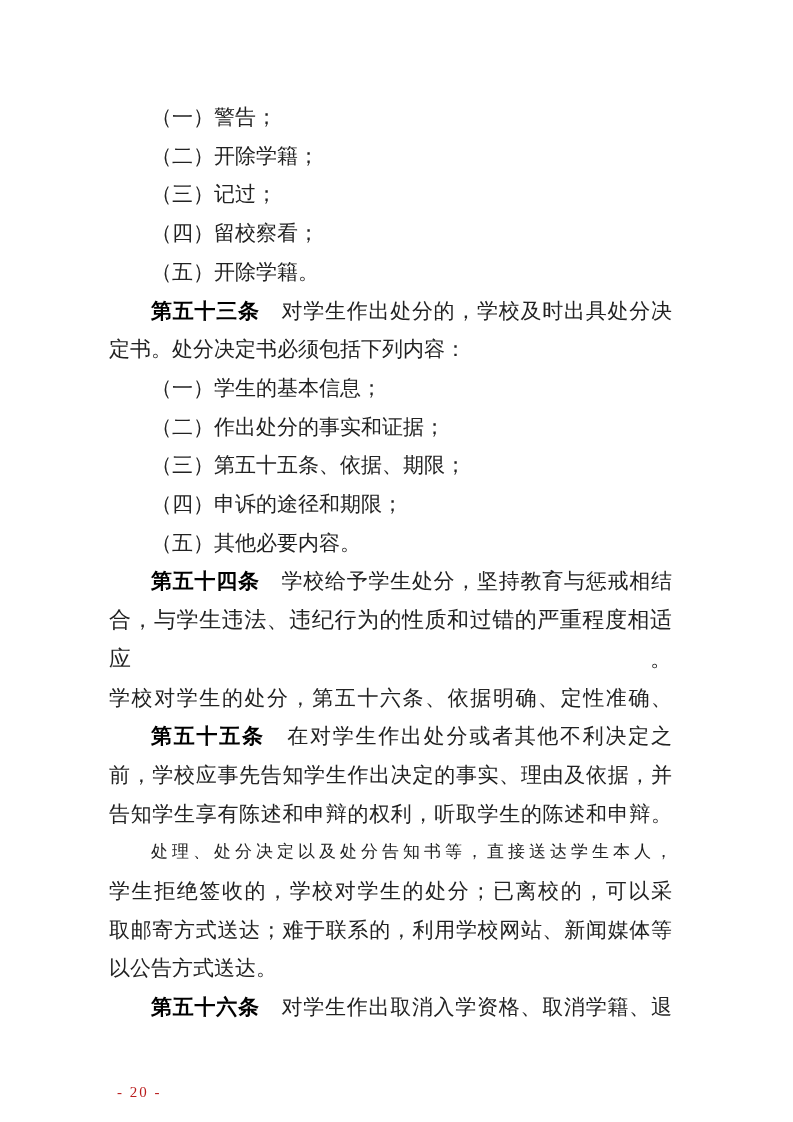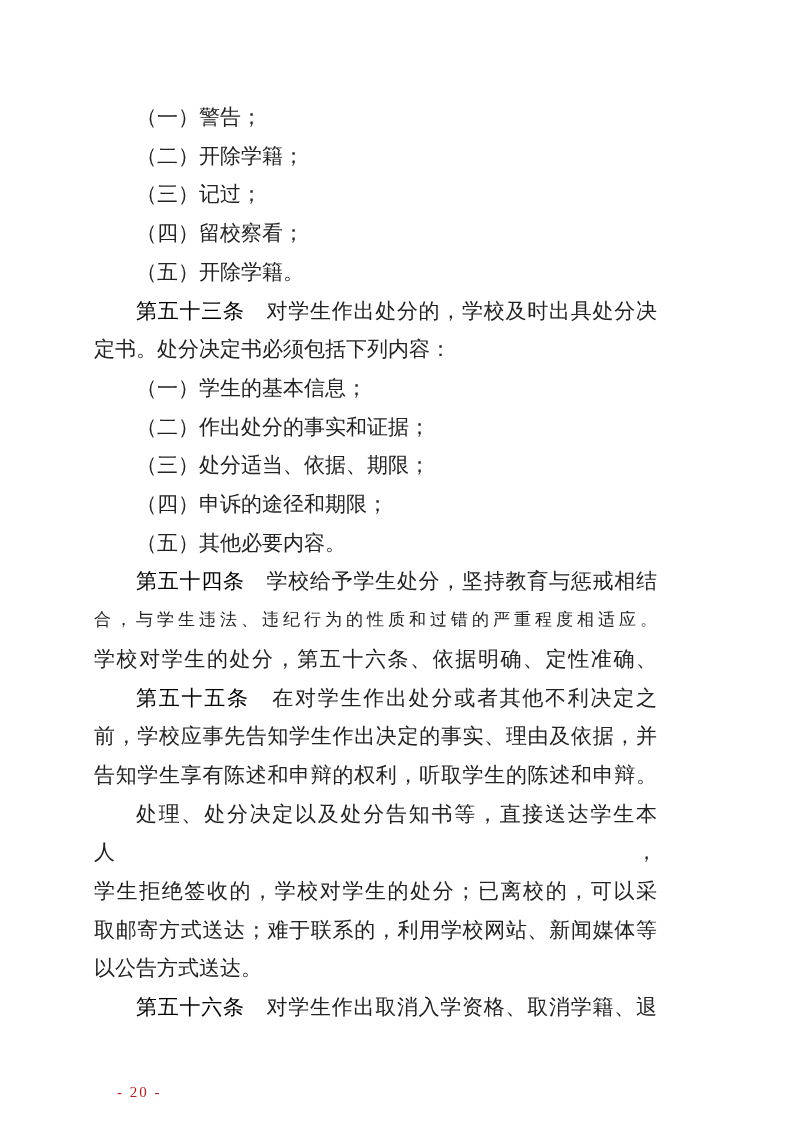--- a/index.html
+++ b/index.html
@@ -5,36 +5,36 @@
   html, body { margin: 0; padding: 0; }
   body {
     width: 793px; height: 1122px;
     background: #ffffff;
     position: relative;
     overflow: hidden;
     font-family: "Liberation Serif", "DejaVu Serif", serif;
   }
   #doc {
     position: absolute;
-    left: 94px; top: 98px;
+    left: 109px; top: 98px;
     width: 563px;
     font-size: 21px;
     color: #222222;
   }
   .doc-line {
     line-height: 38.7px;
     text-align: left;
   }
   .doc-line.indent { text-indent: 42px; }
   .doc-line.full {
     text-align: justify;
     text-align-last: justify;
   }
   .art {
-    font-weight: 400;
+    font-weight: 700;
     color: #000000;
     font-family: "Liberation Sans", "DejaVu Sans", sans-serif;
   }
   #pagenum {
     position: absolute;
     left: 117px; top: 1083px;
     font-size: 15px;
     letter-spacing: 2px;
     color: #b91c1c;
     line-height: 18px;
@@ -46,28 +46,28 @@
 <div id="doc">
     <div class="doc-line indent" style=""><span>（一）警告；</span></div>
     <div class="doc-line indent" style=""><span>（二）开除学籍；</span></div>
     <div class="doc-line indent" style=""><span>（三）记过；</span></div>
     <div class="doc-line indent" style=""><span>（四）留校察看；</span></div>
     <div class="doc-line indent" style=""><span>（五）开除学籍。</span></div>
     <div class="doc-line indent full" style=""><span class="art">第五十三条</span><span>　对学生作出处分的，学校及时出具处分决</span></div>
     <div class="doc-line" style=""><span>定书。处分决定书必须包括下列内容：</span></div>
     <div class="doc-line indent" style=""><span>（一）学生的基本信息；</span></div>
     <div class="doc-line indent" style=""><span>（二）作出处分的事实和证据；</span></div>
-    <div class="doc-line indent" style=""><span>（三）处分适当、依据、期限；</span></div>
+    <div class="doc-line indent" style=""><span>（三）第五十五条、依据、期限；</span></div>
     <div class="doc-line indent" style=""><span>（四）申诉的途径和期限；</span></div>
     <div class="doc-line indent" style=""><span>（五）其他必要内容。</span></div>
     <div class="doc-line indent full" style=""><span class="art">第五十四条</span><span>　学校给予学生处分，坚持教育与惩戒相结</span></div>
-    <div class="doc-line full" style="font-size: 17px;"><span>合，与学生违法、违纪行为的性质和过错的严重程度相适应。</span></div>
+    <div class="doc-line full" style="font-size: 22px;"><span>合，与学生违法、违纪行为的性质和过错的严重程度相适应。</span></div>
     <div class="doc-line full" style=""><span>学校对学生的处分，第五十六条、依据明确、定性准确、</span></div>
     <div class="doc-line indent full" style=""><span class="art">第五十五条</span><span>　在对学生作出处分或者其他不利决定之</span></div>
     <div class="doc-line full" style=""><span>前，学校应事先告知学生作出决定的事实、理由及依据，并</span></div>
     <div class="doc-line full" style=""><span>告知学生享有陈述和申辩的权利，听取学生的陈述和申辩。</span></div>
-    <div class="doc-line indent full" style="font-size: 21px;"><span>处理、处分决定以及处分告知书等，直接送达学生本人，</span></div>
+    <div class="doc-line indent full" style="font-size: 17px;"><span>处理、处分决定以及处分告知书等，直接送达学生本人，</span></div>
     <div class="doc-line full" style=""><span>学生拒绝签收的，学校对学生的处分；已离校的，可以采</span></div>
     <div class="doc-line full" style=""><span>取邮寄方式送达；难于联系的，利用学校网站、新闻媒体等</span></div>
     <div class="doc-line" style=""><span>以公告方式送达。</span></div>
     <div class="doc-line indent full" style=""><span class="art">第五十六条</span><span>　对学生作出取消入学资格、取消学籍、退</span></div>
   </div>
 <div id="pagenum">- 20 -</div>
 
 </body></html>

